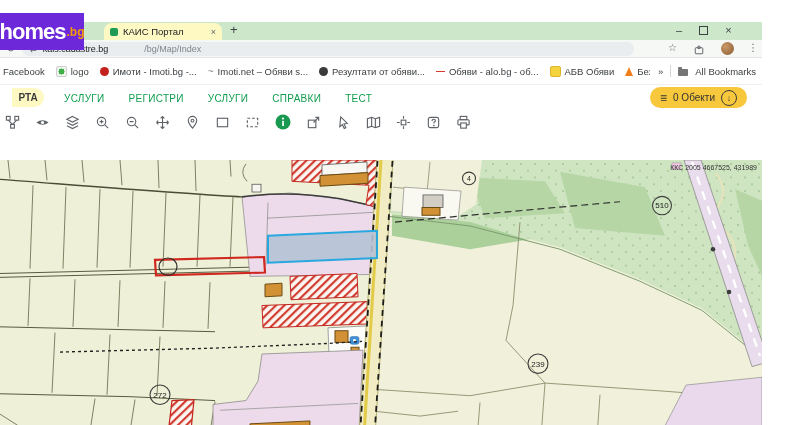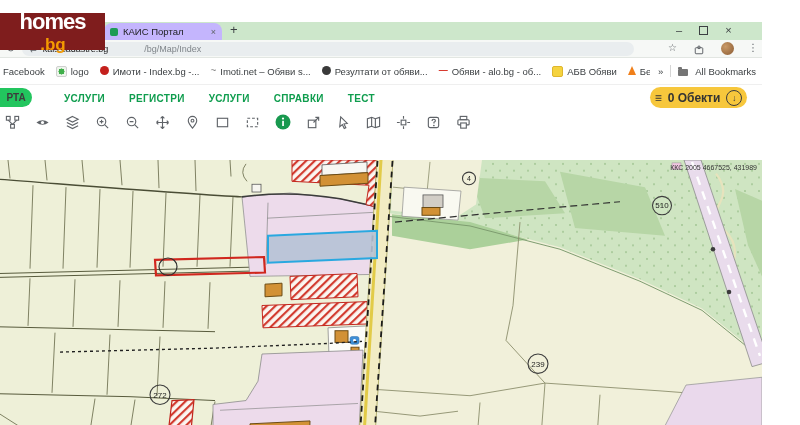--- a/index.html
+++ b/index.html
@@ -2,25 +2,25 @@
 <html><head>
 <meta charset="utf-8">
 <style>
   html,body{margin:0;padding:0;background:#fff;}
   body{width:800px;height:425px;position:relative;overflow:hidden;
        font-family:"Liberation Sans", sans-serif;-webkit-font-smoothing:antialiased;}
   .browser{position:absolute;left:0;top:0;width:762px;height:425px;background:#fff;}
 
   
   .tabstrip{position:absolute;top:22px;left:0;width:762px;height:18px;background:#cde7cb;}
-  .logo{position:absolute;top:13px;left:0;width:105px;height:37px;background:#7f1d1d;
-        display:flex;align-items:center;justify-content:center;z-index:5;flex-direction:column;}
+  .logo{position:absolute;top:13px;left:0;width:84px;height:37px;background:#6d28d9;
+        display:flex;align-items:center;justify-content:center;z-index:5;}
   .logo .main{color:#fff;font-weight:bold;font-size:22px;letter-spacing:-1px;}
-  .logo .suffix{color:#f59b00;font-weight:bold;font-size:17px;margin-left:1px;}
-  .tab{position:absolute;top:23px;left:104px;width:118px;height:17px;background:#c4b5fd;
+  .logo .suffix{color:#f59b00;font-weight:bold;font-size:12px;margin-left:1px;}
+  .tab{position:absolute;top:23px;left:104px;width:118px;height:17px;background:#fef9c3;
        border-radius:8px 8px 0 0;display:flex;align-items:center;padding:0 6px;box-sizing:border-box;z-index:2;}
   .favicon{width:8px;height:8px;border-radius:2px;background:#1e9b55;margin-right:5px;flex:none;}
   .tab-title{font-size:9.5px;color:#202124;flex:1;white-space:nowrap;overflow:hidden;}
   .tab-close{font-size:9px;color:#5f6368;margin-left:4px;}
   .newtab{position:absolute;top:22px;left:230px;font-size:13px;color:#3c4043;}
   .winctrls{position:absolute;top:21px;left:676px;display:flex;gap:17px;align-items:center;height:18px;}
   .winctrls span{font-size:11px;color:#3c4043;line-height:1;}
   .win-max{width:7px;height:7px;border:1px solid #3c4043;display:inline-block;}
 
   
@@ -35,48 +35,48 @@
   .star{position:absolute;left:668px;top:2px;font-size:10px;color:#5f6368;}
   .puzzle{position:absolute;left:693px;top:2px;}
   .avatar{position:absolute;left:721px;top:2px;width:13px;height:13px;border-radius:50%;
           background:radial-gradient(circle at 35% 35%,#c99a68,#8a5a32);}
   .dots{position:absolute;left:748px;top:2px;font-size:10px;color:#5f6368;}
 
   
   .bmbar{position:absolute;top:58px;left:0;width:762px;height:26px;background:#fff;display:flex;
          align-items:center;overflow:hidden;}
   .bmleft{display:flex;align-items:center;gap:11px;padding-left:3px;white-space:nowrap;}
-  .bm{display:flex;font-size:9.5px;color:#3c4043;}
+  .bm{display:flex;align-items:center;font-size:9.5px;color:#3c4043;}
   .bmright{position:absolute;right:0;top:0;height:26px;background:#fff;display:flex;align-items:center;
            gap:7px;padding:0 6px 0 8px;font-size:9.5px;color:#3c4043;}
   .bmdivider{width:1px;height:12px;background:#d5d5d5;}
   .ic{display:inline-block;width:9px;height:9px;margin-right:4px;flex:none;}
   .ic-none{width:0;margin:0;}
   .ic-green{border:1px solid #cfcfcf;border-radius:2px;background:radial-gradient(circle,#3fae49 45%,#eef5ec 50%);}
   .ic-redc{background:#c4201d;border-radius:50%;}
   .ic-wave{color:#8a8a8a;font-size:10px;line-height:9px;width:auto;}
   .ic-globe{background:#3a3a3a;border-radius:50%;}
   .ic-dash{color:#d42b20;font-weight:bold;font-size:9px;line-height:9px;width:auto;}
   .ic-abv{background:#f5d33f;border:1px solid #dfb62d;border-radius:2px;}
   .ic-flame{width:0;height:0;border-left:4.5px solid transparent;border-right:4.5px solid transparent;
             border-bottom:9px solid #f07f1a;background:none;}
   .ic-m{background:#d41c24;color:#fff;font-size:7px;font-weight:bold;text-align:center;line-height:9px;border-radius:1px;}
   .ic-folder{width:10px;height:7px;background:#757575;border-radius:1px;position:relative;margin-top:2px;}
   .ic-folder:before{content:"";position:absolute;top:-2px;left:0;width:4px;height:2px;background:#757575;border-radius:1px 1px 0 0;}
 
   
   .navrow{position:absolute;top:84px;left:0;width:762px;height:26px;background:#fff;border-top:1px solid #efefef;}
-  .navactive{position:absolute;left:0;top:3px;width:32px;height:19px;background:#22c55e;border-radius:0 10px 10px 0;
+  .navactive{position:absolute;left:12px;top:3px;width:32px;height:19px;background:#fef9c3;border-radius:0 10px 10px 0;
              display:flex;align-items:center;justify-content:center;font-size:10px;font-weight:bold;color:#3c3c3c;}
   .navitems{position:absolute;left:64px;top:0;height:26px;display:flex;align-items:center;gap:24px;}
-  .navitems span{font-size:10px;font-weight:bold;color:#0f9d4e;letter-spacing:.3px;}
+  .navitems span{font-size:10px;font-weight:normal;color:#0f9d4e;letter-spacing:.3px;}
   .objpill{position:absolute;left:650px;top:2px;width:97px;height:21px;background:#f7c73c;border-radius:12px;
            display:flex;align-items:center;justify-content:center;gap:6px;}
   .objpill .burger{font-size:12px;color:#333;font-weight:bold;line-height:1;}
-  .objpill .lbl{font-size:12px;font-weight:bold;color:#333;}
+  .objpill .lbl{font-size:10px;font-weight:normal;color:#333;}
   .objpill .dl{width:14px;height:14px;border:1.4px solid #3c3c3c;border-radius:50%;display:flex;
                align-items:center;justify-content:center;font-size:9px;color:#3c3c3c;}
 
   
   .toolrow{position:absolute;top:110px;left:0;width:762px;height:24px;background:#fff;display:flex;
            align-items:center;gap:15px;padding-left:5px;box-sizing:border-box;}
   .toolrow svg{display:block;}
 
   
   .maparea{position:absolute;top:134px;left:0;width:622px;height:291px;margin-top:26px;}
@@ -129,21 +129,21 @@
       <span class="bm">
           <span class="ic ic-none"></span>
           <span>Facebook</span>
         </span>
       <span class="bm">
           <span class="ic ic-green"></span>
           <span>logo</span>
         </span>
       <span class="bm">
           <span class="ic ic-redc"></span>
-          <span>Имоти - Index.bg -...</span>
+          <span>Имоти - Imoti.bg -...</span>
         </span>
       <span class="bm">
           <span class="ic ic-wave">~</span>
           <span>Imoti.net – Обяви s...</span>
         </span>
       <span class="bm">
           <span class="ic ic-globe"></span>
           <span>Резултати от обяви...</span>
         </span>
       <span class="bm">

